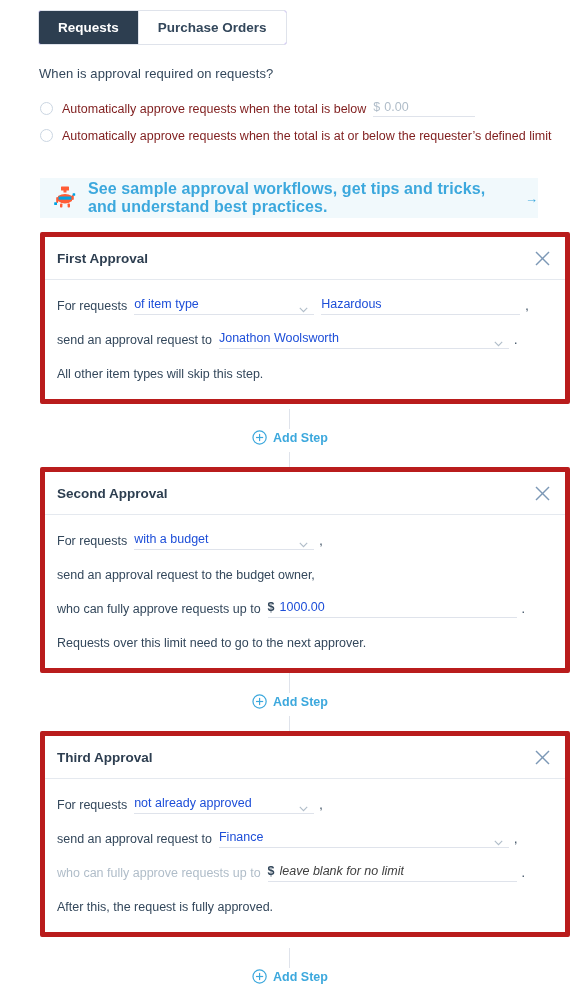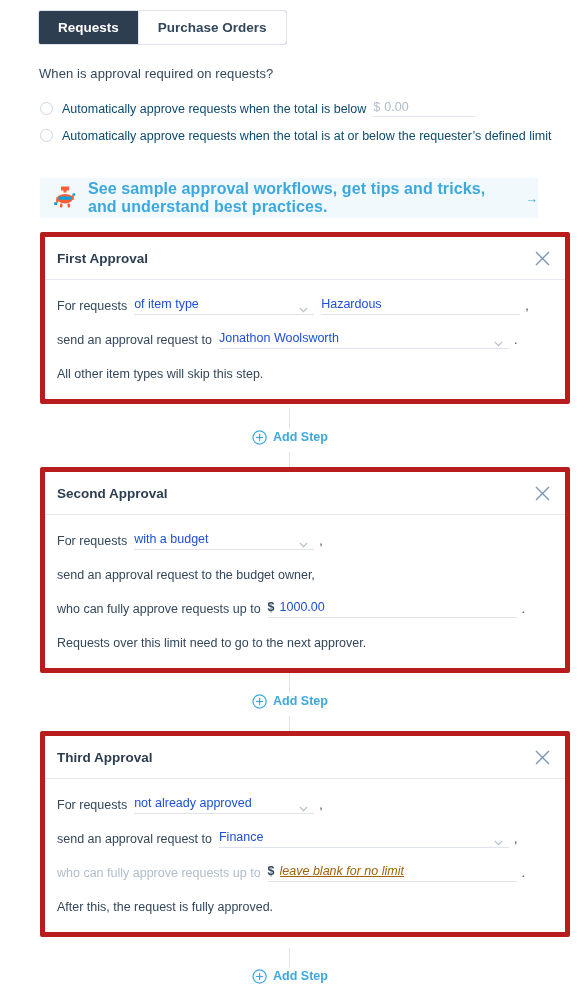--- a/index.html
+++ b/index.html
@@ -90,21 +90,21 @@
   .radio.checked::after {
     content: "";
     position: absolute;
     left: 2px; top: 2px;
     width: 7px; height: 7px;
     border-radius: 50%;
     background: #2d3e50;
   }
   .radio-label {
     font-size: 12.5px;
-    color: #0c4a6e;
+    color: #7f1d1d;
     white-space: nowrap;
   }
   .radio-row.selected .radio-label { color: #7c98b6; }
   .inline-money {
     display: inline-flex;
     align-items: baseline;
     margin-left: 7px;
     border-bottom: 1px solid #dfe3eb;
     min-width: 102px;
     padding-bottom: 2px;
@@ -195,23 +195,22 @@
     margin: 0 0 0 0;
     flex: 0 0 auto;
   }
   .field .fv {
     font-size: 12.5px;
     color: #1d4ed8;
     white-space: nowrap;
     overflow: hidden;
   }
   .field .fv.ph {
-    color: #a16207;
+    color: #404040;
     font-style: italic;
-    text-decoration: underline;
   }
   .field .cur {
     font-size: 12.5px;
     color: #33475b;
     font-weight: bold;
     margin-right: 5px;
   }
   .chev {
     position: absolute;
     right: 6px;
@@ -230,20 +229,21 @@
   
   .connector {
     position: absolute;
     left: 289px;
     width: 1px;
     background: #dfe3eb;
   }
   .addstep {
     position: absolute;
     display: flex;
+    align-items: center;
     cursor: pointer;
     transform: translateX(-50%);
     left: 290px;
   }
   .addstep .plus { width: 15px; height: 15px; margin-right: 6px; flex: 0 0 auto; }
   .addstep .lbl {
     font-size: 12.5px;
     font-weight: bold;
     color: #3ca8dd;
     white-space: nowrap;

